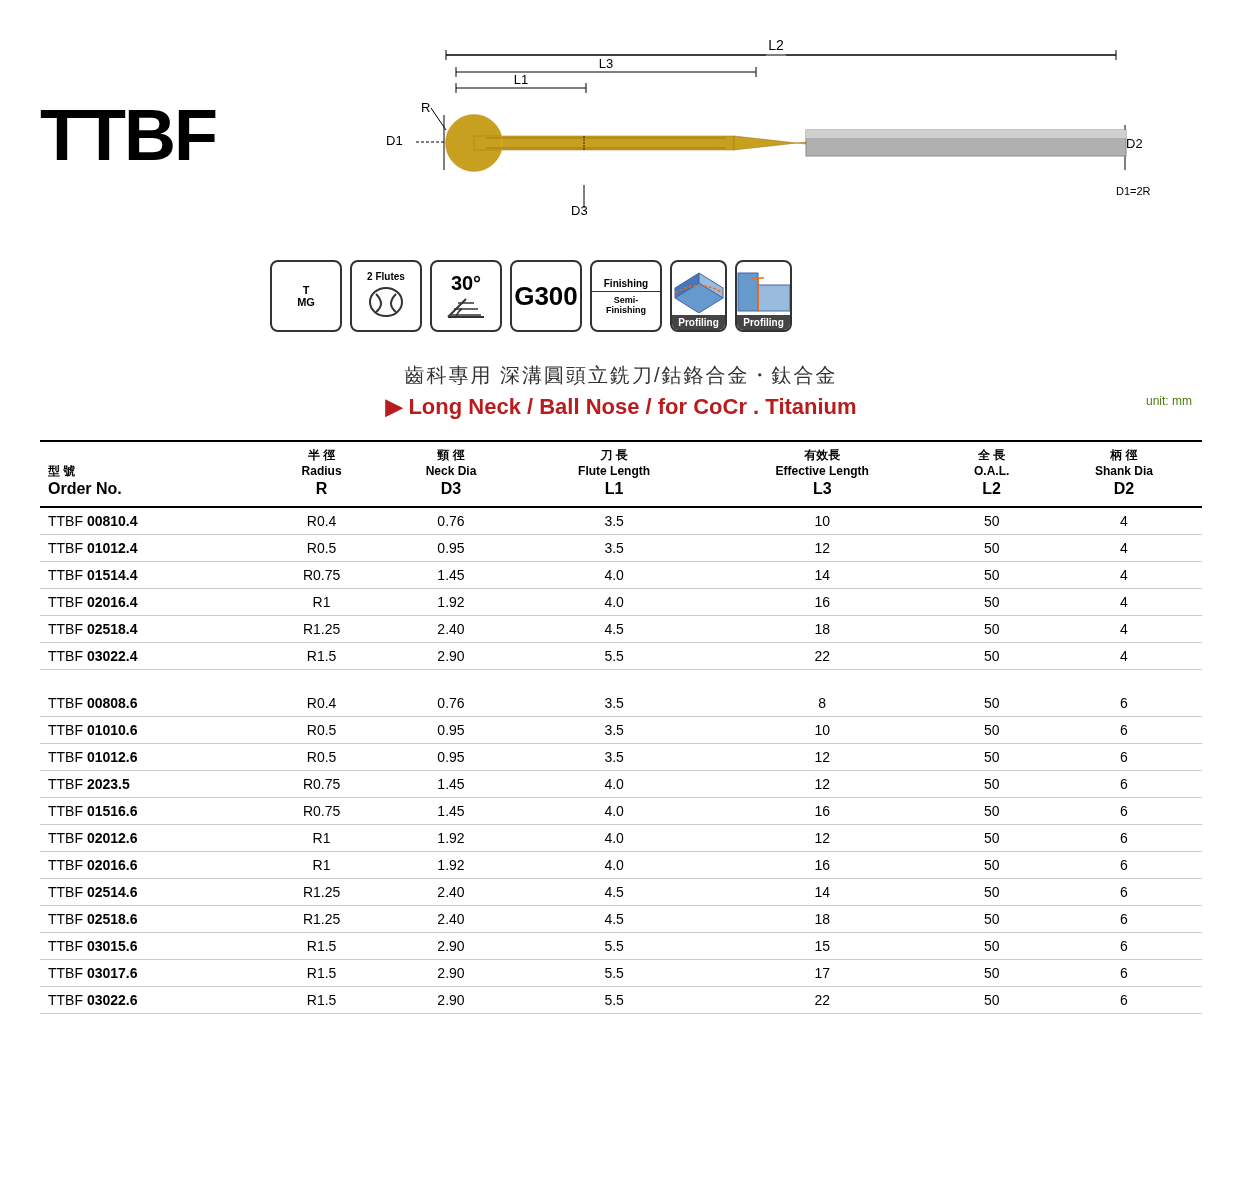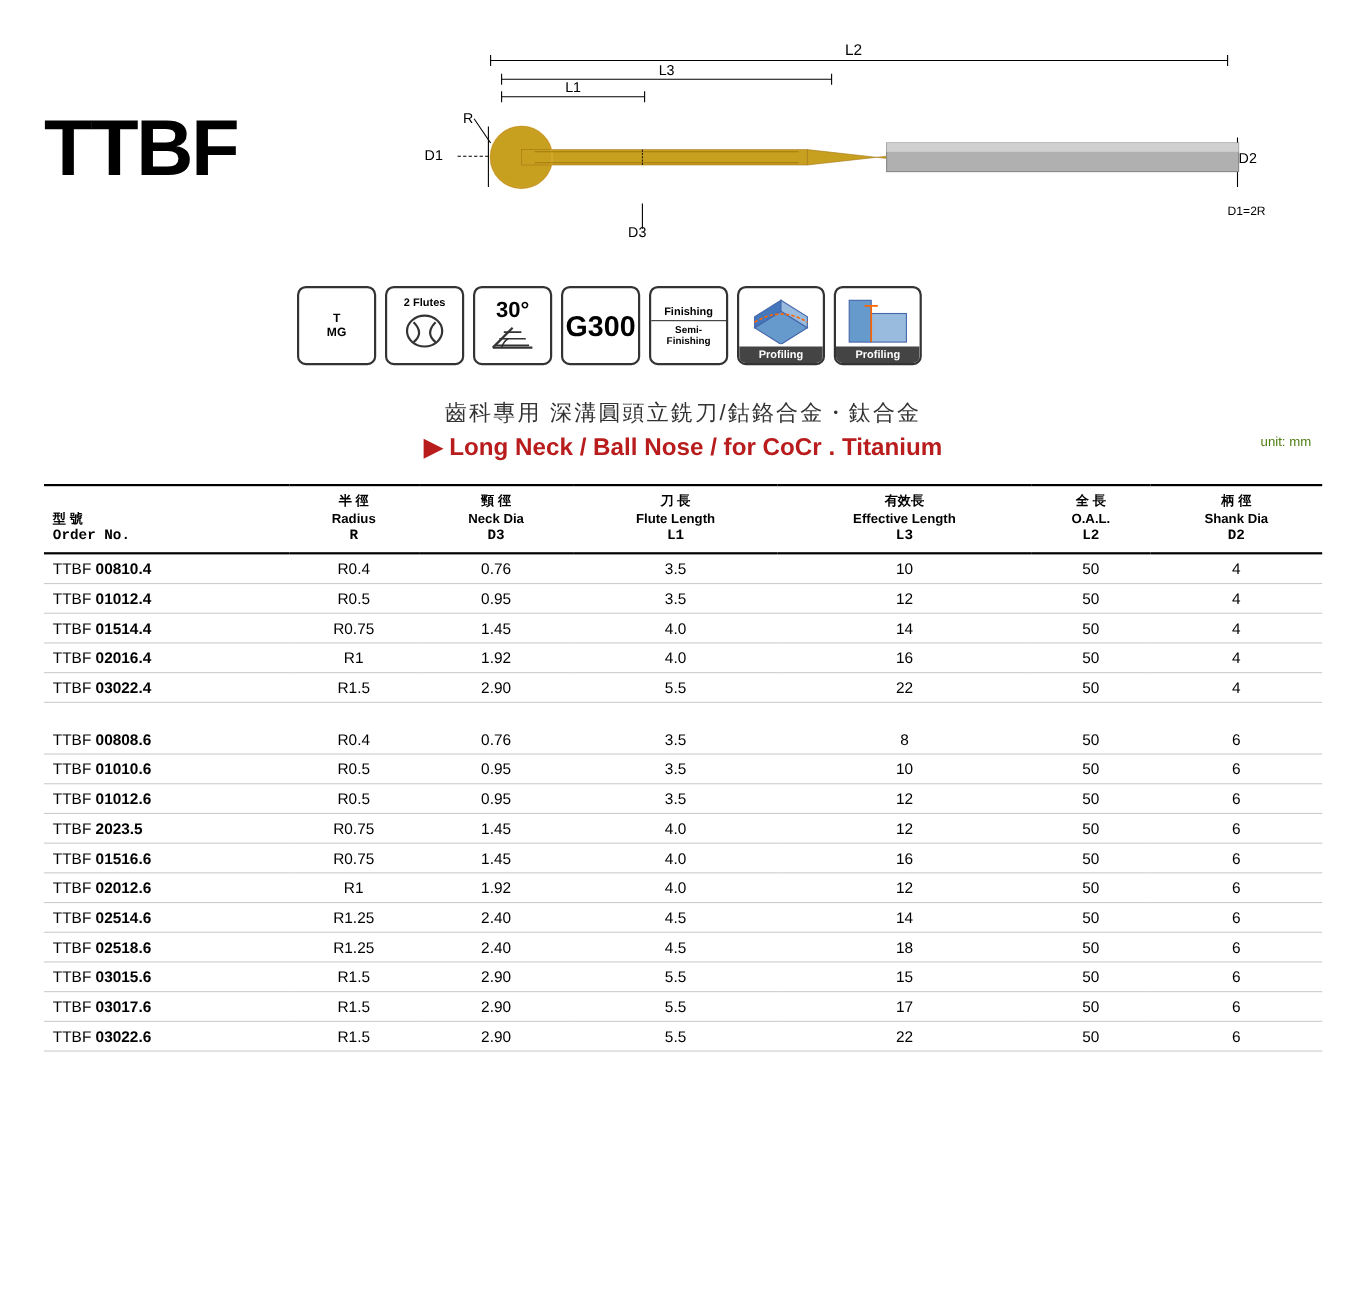--- a/index.html
+++ b/index.html
@@ -132,23 +132,22 @@
       display: block;
     }
 
     .product-table th .col-en {
       display: block;
       font-size: 12px;
     }
 
     .product-table th .col-sub {
       display: block;
-      font-size: 13px;
+      font-size: 16px;
       font-weight: 900;
-      font-family: Liberation Mono, monospace;
     }
 
     .product-table td {
       text-align: center;
       padding: 5px 8px;
       border-bottom: 1px solid #ccc;
       font-size: 14px;
     }
 
     .product-table td:first-child {
@@ -160,21 +159,21 @@
       text-align: left !important;
     }
 
     .separator-row td {
       padding: 10px 0;
       border-bottom: none;
     }
 
     
     .profiling-badge {
-      width: 80px;
+      width: 57px;
       height: 72px;
       border: 2px solid #333;
       border-radius: 8px;
       display: flex;
       flex-direction: column;
       align-items: center;
       justify-content: flex-end;
       overflow: hidden;
       position: relative;
       background: #fff;
@@ -400,20 +399,29 @@
         <tr>
           <td>TTBF <strong>02016.4</strong></td>
           <td>R1</td>
           <td>1.92</td>
           <td>4.0</td>
           <td>16</td>
           <td>50</td>
           <td>4</td>
         </tr>
         <tr>
+          <td>TTBF <strong>02518.4</strong></td>
+          <td>R1.25</td>
+          <td>2.40</td>
+          <td>4.5</td>
+          <td>18</td>
+          <td>50</td>
+          <td>4</td>
+        </tr>
+        <tr>
           <td>TTBF <strong>03022.4</strong></td>
           <td>R1.5</td>
           <td>2.90</td>
           <td>5.5</td>
           <td>22</td>
           <td>50</td>
           <td>4</td>
         </tr>
         <tr class="separator-row">
           <td colspan="7"></td>
@@ -466,20 +474,29 @@
         <tr>
           <td>TTBF <strong>02012.6</strong></td>
           <td>R1</td>
           <td>1.92</td>
           <td>4.0</td>
           <td>12</td>
           <td>50</td>
           <td>6</td>
         </tr>
         <tr>
+          <td>TTBF <strong>02016.6</strong></td>
+          <td>R1</td>
+          <td>1.92</td>
+          <td>4.0</td>
+          <td>16</td>
+          <td>50</td>
+          <td>6</td>
+        </tr>
+        <tr>
           <td>TTBF <strong>02514.6</strong></td>
           <td>R1.25</td>
           <td>2.40</td>
           <td>4.5</td>
           <td>14</td>
           <td>50</td>
           <td>6</td>
         </tr>
         <tr>
           <td>TTBF <strong>02518.6</strong></td>

